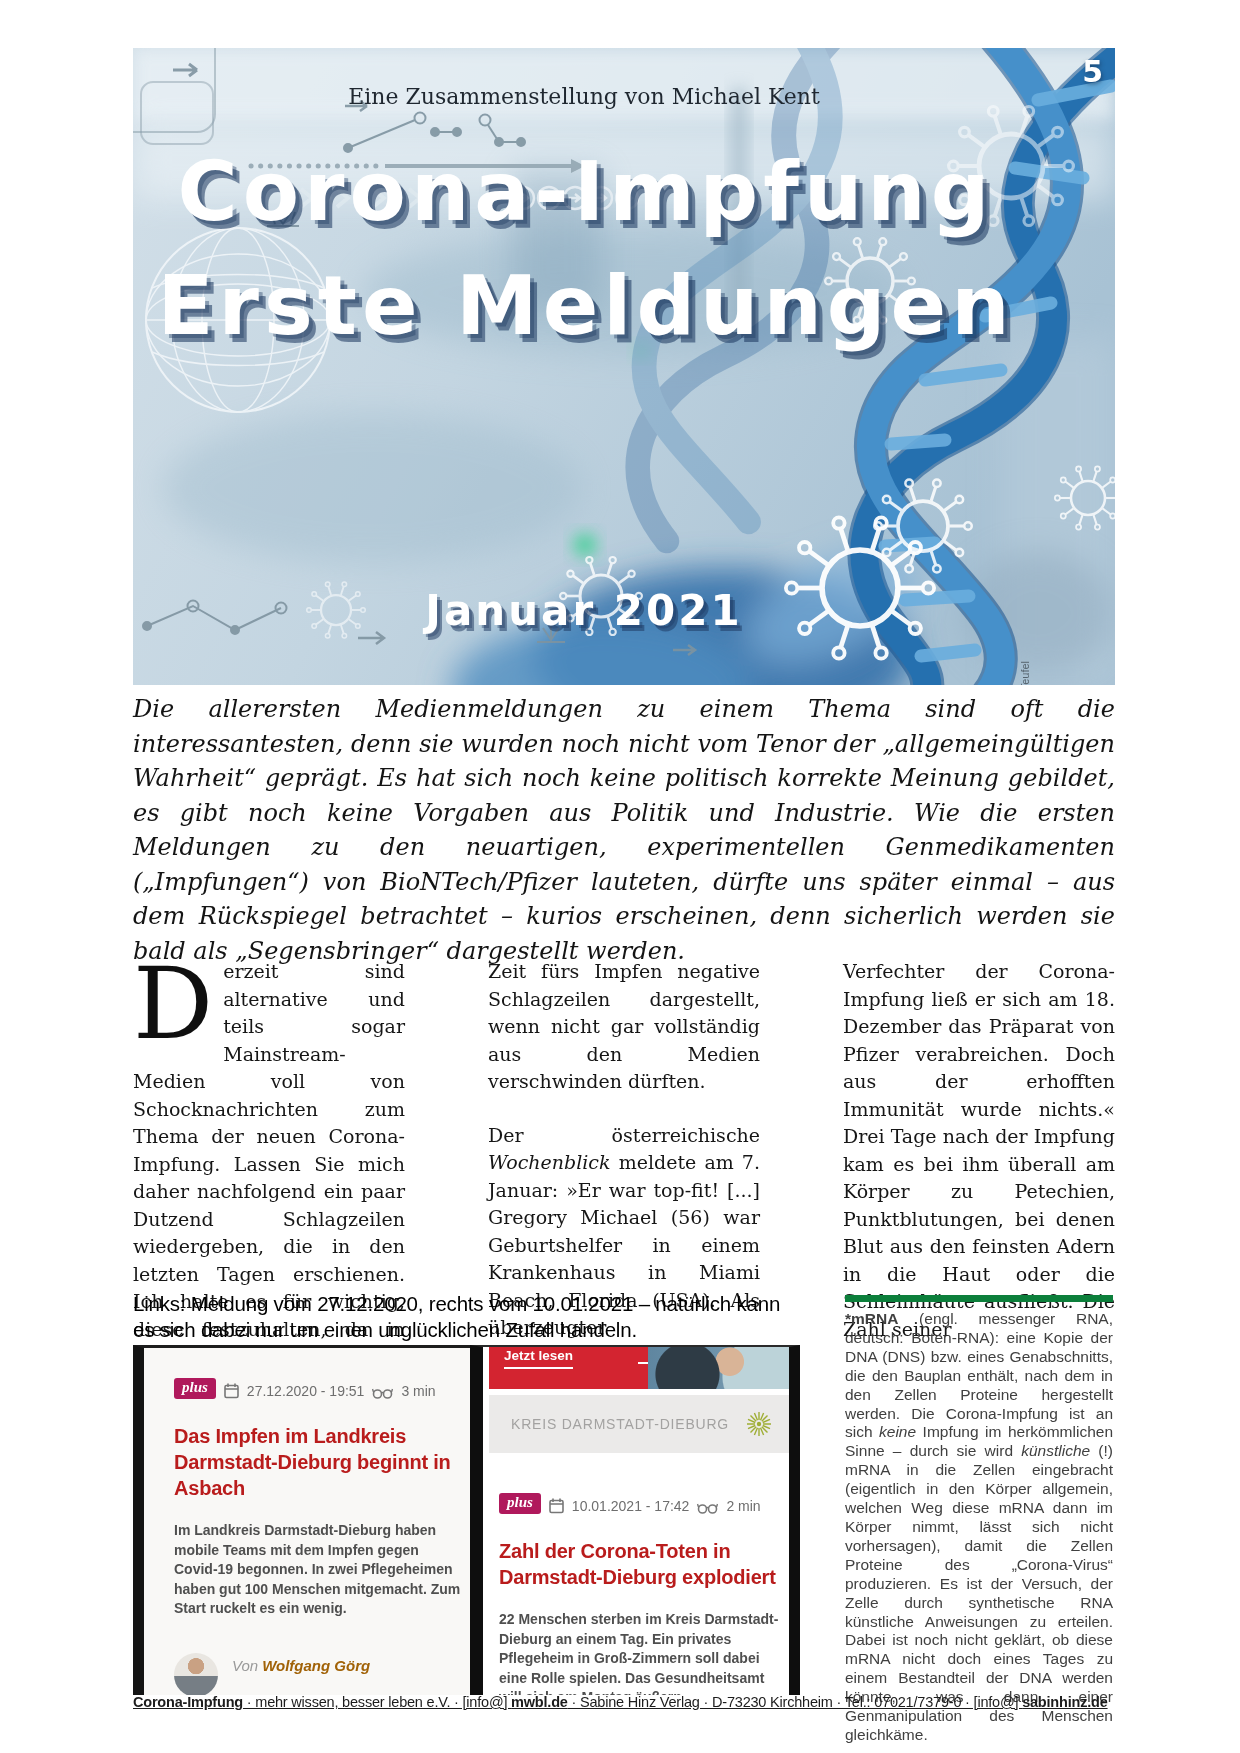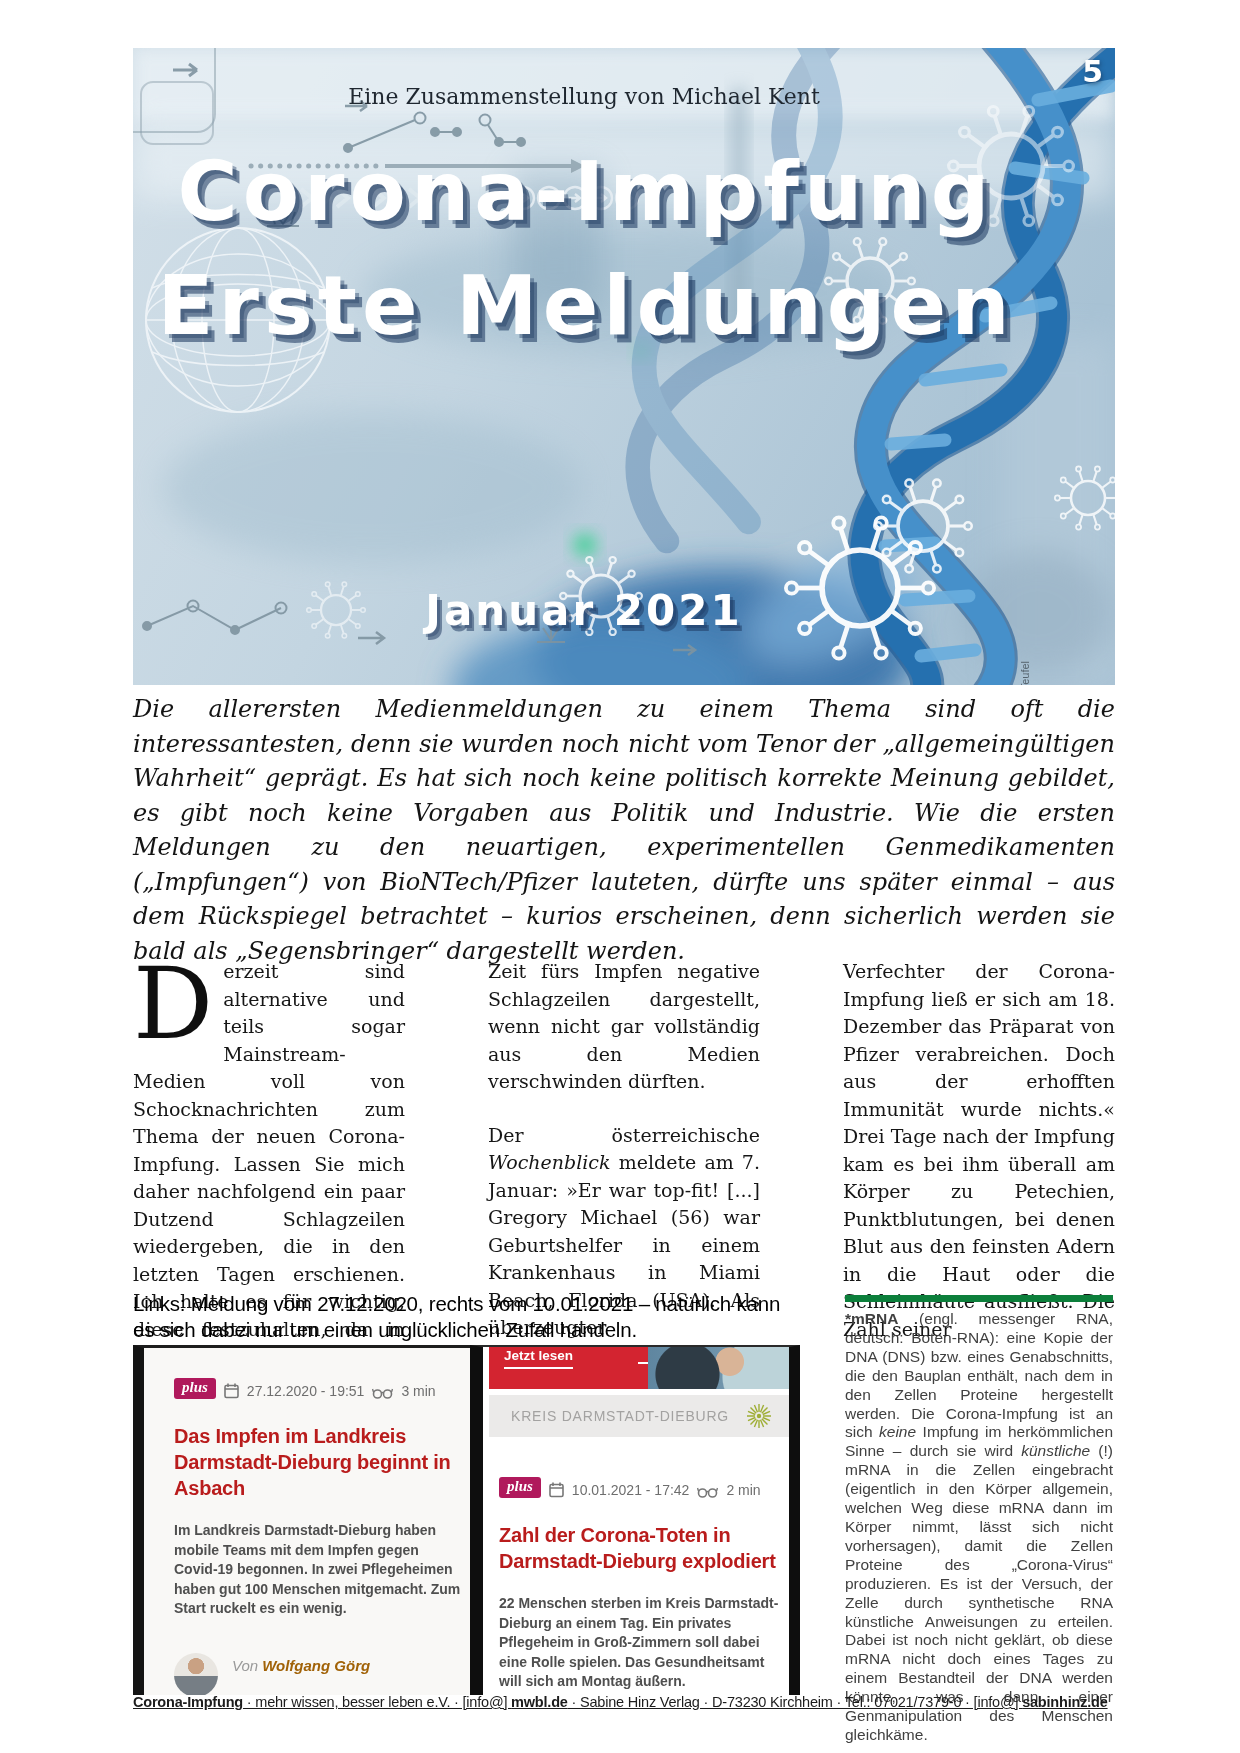--- a/index.html
+++ b/index.html
@@ -58,21 +58,21 @@
         border-right:11px solid #0e0e0e;border-top:2px solid #2a2a2a;}
   .banner{position:relative;margin-left:6px;height:42px;background:#d32430;overflow:hidden;}
   .jetzt{position:absolute;left:15px;top:1px;font:bold 13.5px "Liberation Sans",sans-serif;
         color:#fff;border-bottom:2px solid #fff;padding-bottom:4px;}
   .banner-arrow{position:absolute;left:148px;top:8px;}
   .banner-photo{position:absolute;right:0;top:0;width:47%;height:100%;
      background:radial-gradient(circle at 28% 65%, #2e3b45 0 30%, rgba(0,0,0,0) 31%),
                 radial-gradient(circle at 58% 35%, #d9b497 0 16%, rgba(0,0,0,0) 17%),
                 radial-gradient(circle at 82% 70%, #bcd3d9 0 34%, rgba(0,0,0,0) 35%),
                 linear-gradient(90deg,#5f86a0,#7fa1b5);}
-  .section-bar{margin:6px 0 0 6px;height:42px;background:#ebeae9;display:flex;
+  .section-bar{margin:6px 0 0 6px;height:58px;background:#ebeae9;display:flex;
         align-items:center;justify-content:space-between;padding:0 16px 0 22px;
         font:14px "Liberation Sans",sans-serif;color:#a3a2a1;letter-spacing:0.8px;text-align:center;}
   .right-inner{padding:40px 6px 0 16px;}
   
   .sidebar{position:absolute;left:845px;top:1295px;width:268px;}
   .rule{height:7px;background:#0c7f3b;}
   .sidebar p{margin:8px 0 0;font:15.5px/18.9px "Liberation Sans",sans-serif;
         color:#404040;text-align:justify;}
   .sidebar b{font-weight:bold;}
   

